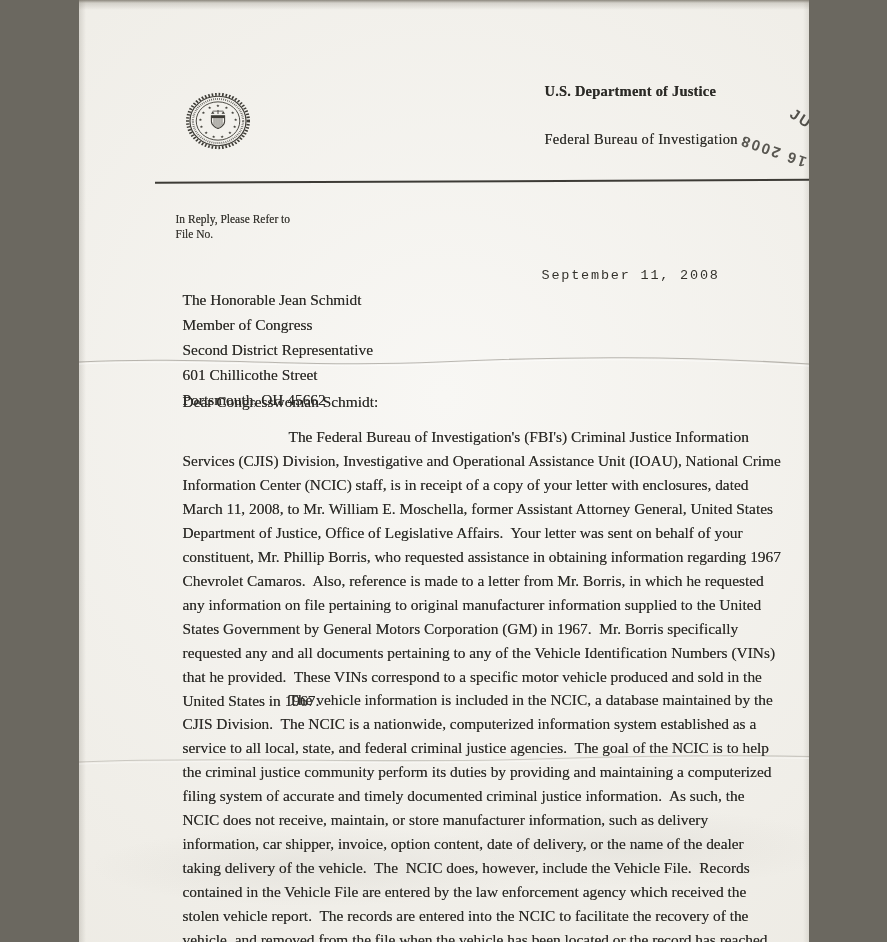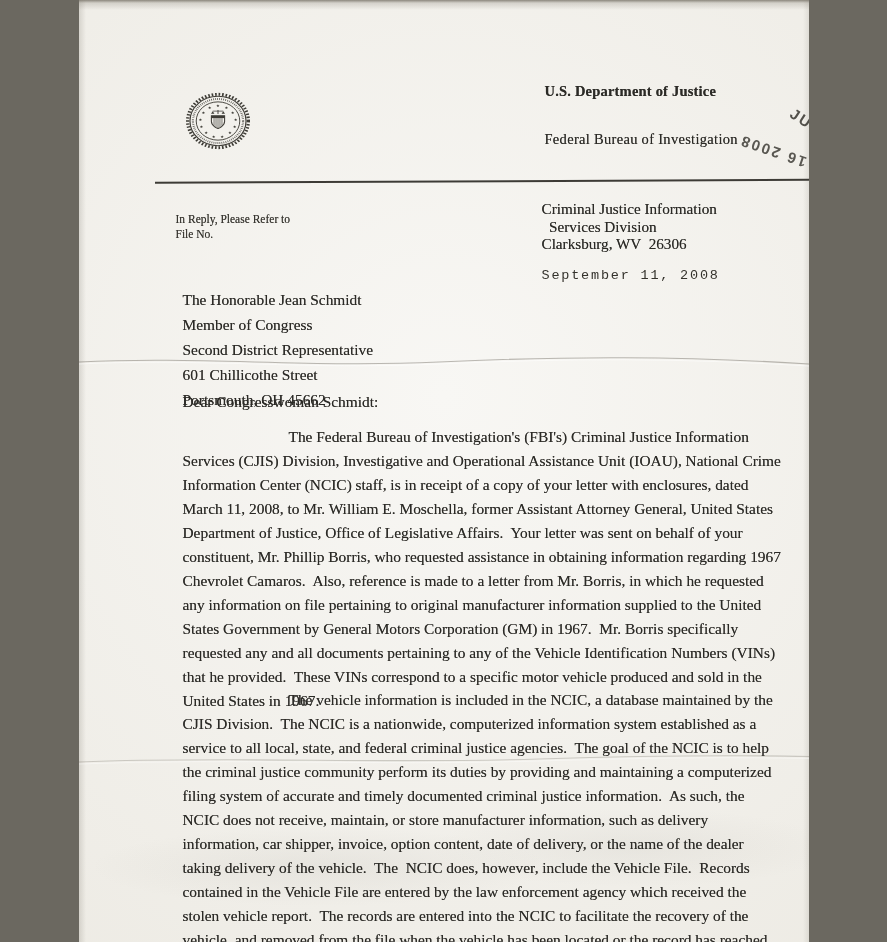--- a/index.html
+++ b/index.html
@@ -99,23 +99,20 @@
   <div class="abs ink bureau">Federal Bureau of Investigation</div>
 
   <div class="abs stamp stamp-main">JUN 16 2008</div>
   <div class="abs stamp stamp-ghost">JUN 16 2008</div>
 
   <div class="abs rule"></div>
 
   <div class="abs ink ref">In Reply, Please Refer to
 File No.</div>
 
-  <div class="abs ink office">Criminal Justice Information
-  Services Division
-Clarksburg, WV  26306</div>
 
   <div class="abs date">September 11, 2008</div>
 
   <div class="abs ink recipient">The Honorable Jean Schmidt
 Member of Congress
 Second District Representative
 601 Chillicothe Street
 Portsmouth, OH  45662</div>
 
   <div class="abs ink salutation">Dear Congresswoman Schmidt:</div>

